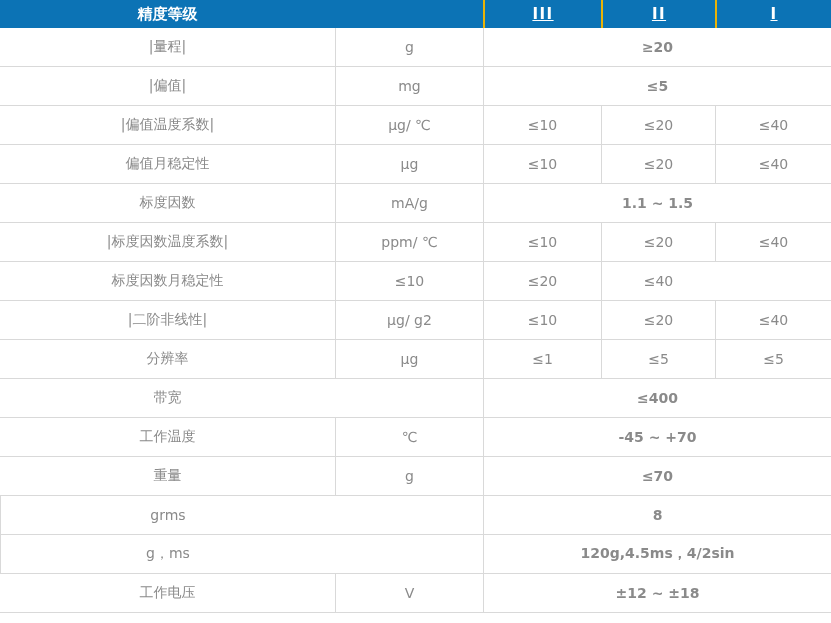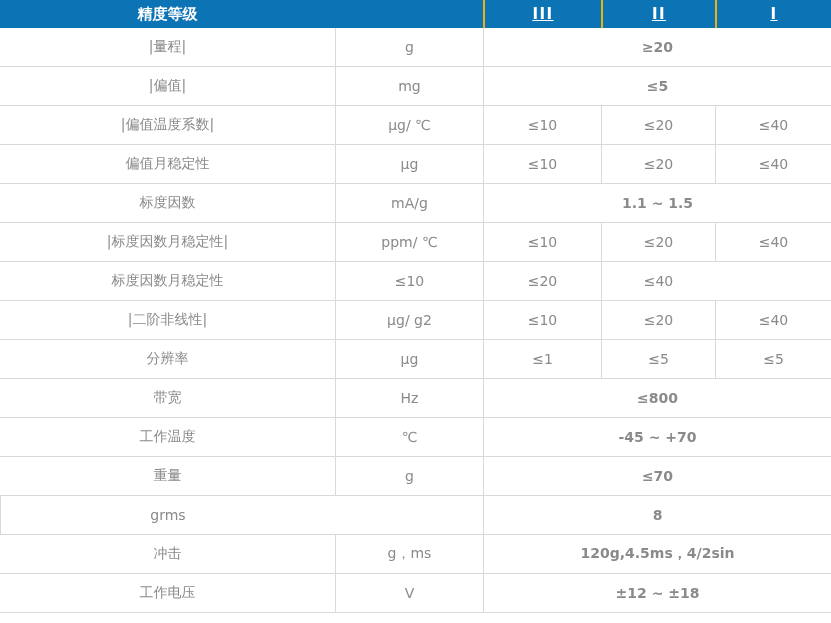--- a/index.html
+++ b/index.html
@@ -96,21 +96,21 @@
         <div class="cell val">≤10</div>
         <div class="cell val">≤20</div>
         <div class="cell val">≤40</div>
       </div>
       <div class="grid row">
         <div class="cell param">标度因数</div>
         <div class="cell unit">mA/g</div>
         <div class="cell val span3">1.1 ~ 1.5</div>
       </div>
       <div class="grid row">
-        <div class="cell param">|标度因数月稳定性|</div>
+        <div class="cell param">|标度因数温度系数|</div>
         <div class="cell unit">ppm/ ℃</div>
         <div class="cell val">≤10</div>
         <div class="cell val">≤20</div>
         <div class="cell val">≤40</div>
       </div>
       <div class="grid row">
         <div class="cell param">标度因数月稳定性</div>
         <div class="cell val">≤10</div>
         <div class="cell val">≤20</div>
         <div class="cell val">≤40</div>
@@ -124,39 +124,37 @@
       </div>
       <div class="grid row">
         <div class="cell param">分辨率</div>
         <div class="cell unit">μg</div>
         <div class="cell val">≤1</div>
         <div class="cell val">≤5</div>
         <div class="cell val">≤5</div>
       </div>
       <div class="grid row">
         <div class="cell param">带宽</div>
-        <div class="cell unit">Hz</div>
-        <div class="cell val span3">≤800</div>
+        <div class="cell val span3">≤400</div>
       </div>
       <div class="grid row">
         <div class="cell param">工作温度</div>
         <div class="cell unit">℃</div>
         <div class="cell val span3">-45 ~ +70</div>
       </div>
       <div class="grid row">
         <div class="cell param">重量</div>
         <div class="cell unit">g</div>
         <div class="cell val span3">≤70</div>
       </div>
       <div class="grid row">
         <div class="cell unit">grms</div>
         <div class="cell val span3">8</div>
       </div>
       <div class="grid row">
-        <div class="cell param">冲击</div>
         <div class="cell unit">g，ms</div>
         <div class="cell val span3">120g,4.5ms，4/2sin</div>
       </div>
       <div class="grid row">
         <div class="cell param">工作电压</div>
         <div class="cell unit">V</div>
         <div class="cell val span3">±12 ~ ±18</div>
       </div>
     </div>
 </div>

